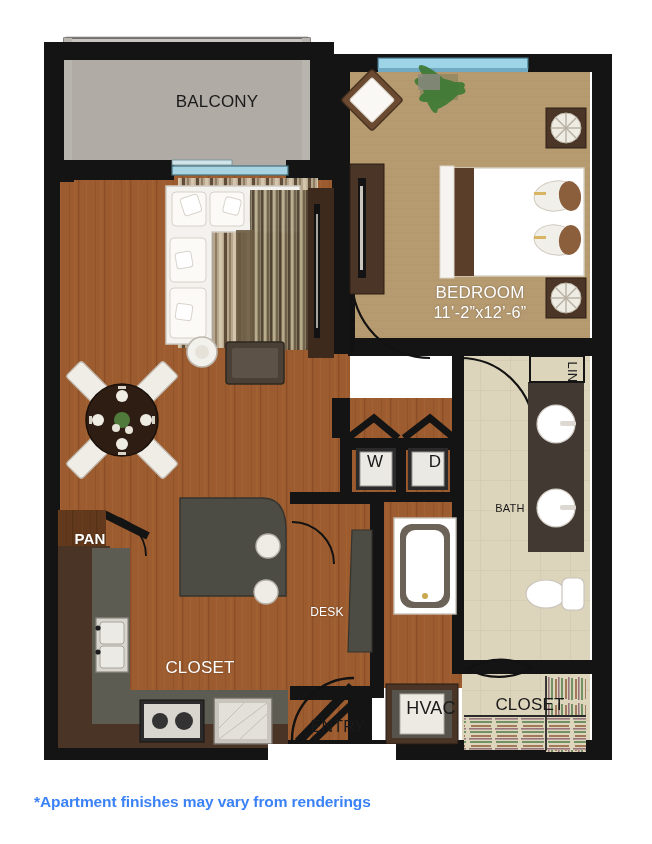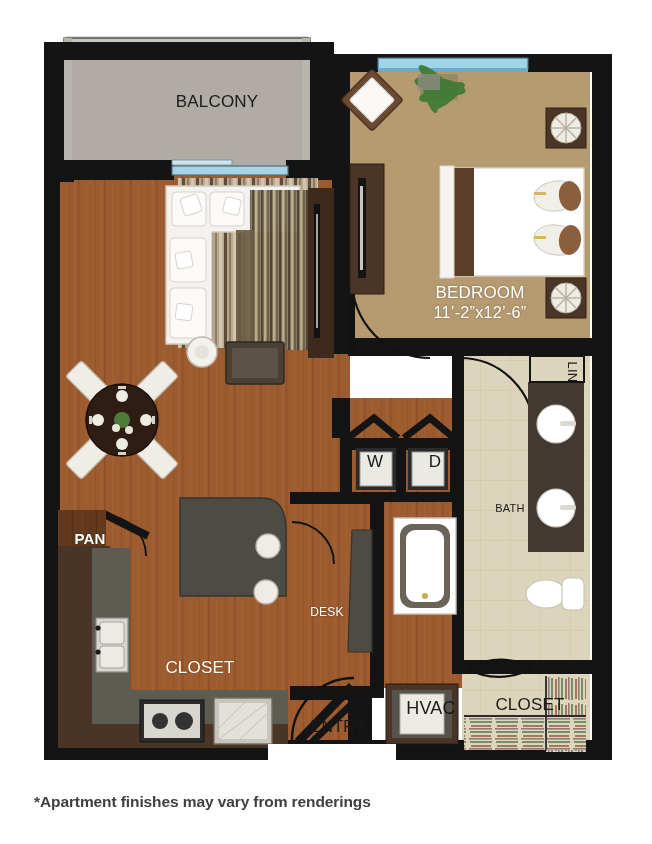--- a/index.html
+++ b/index.html
@@ -73,21 +73,21 @@
   #label-w { left: 360px; top: 452px; width: 30px; font-size: 17px; }
   #label-d { left: 420px; top: 452px; width: 30px; font-size: 17px; }
 
   #footnote {
     position: absolute;
     left: 34px;
     top: 793px;
     font-family: "Liberation Sans", sans-serif;
     font-size: 15.5px;
     font-weight: 700;
-    color: #404040;
+    color: #3b82f6;
     letter-spacing: -.1px;
     white-space: nowrap;
   }
 </style>
 </head>
 <body>
 
 <div id="plan-root">
 
   <svg id="floorplan-svg" viewBox="0 0 652 844" xmlns="http://www.w3.org/2000/svg">

